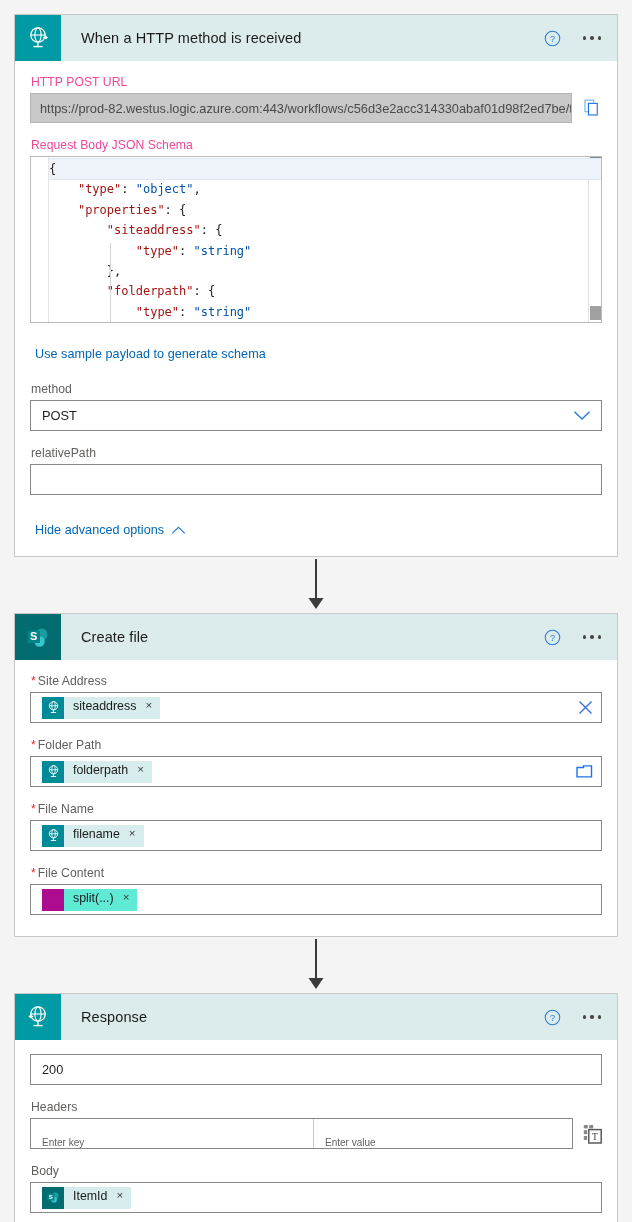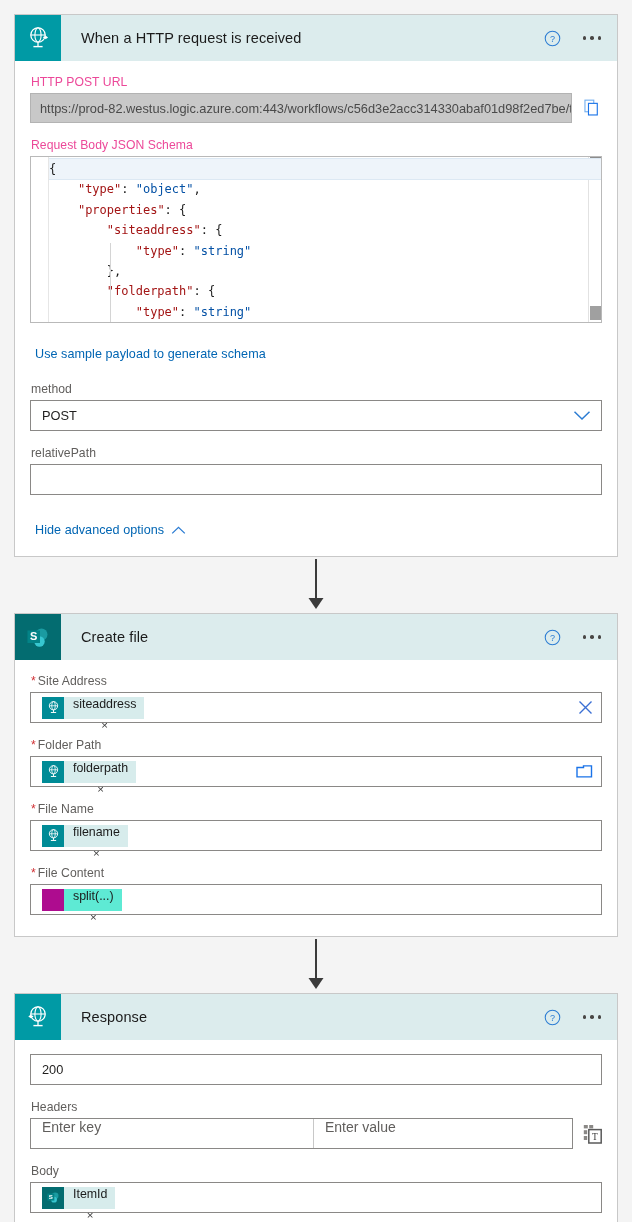--- a/index.html
+++ b/index.html
@@ -174,38 +174,38 @@
     width: 22px; height: 22px;
     flex: 0 0 22px;
     display: flex; align-items: center; justify-content: center;
   }
   .chip-icon.teal { background: #008b96; }
   .chip-icon.sp { background: #036c70; }
   .chip-icon.fx { background: #ae0c8f; }
   .chip-text {
     display: flex; align-items: center; gap: 9px;
     padding: 0 8px 3px 9px;
-    font-size: 12.4px; color: #1b1b1b; flex-direction: column;
+    font-size: 12.4px; color: #1b1b1b;
   }
   .chip-text.teal { background: #d7ecec; }
   .chip-text.pink { background: #5eead4; }
   .chip-x { font-size: 11.5px; color: #3b3b3b; cursor: pointer; line-height: 1; }
 
   .field-action {
     margin-left: auto; display: flex; align-items: center; cursor: pointer;
   }
 
   
   .headers-row { display: flex; align-items: center; gap: 10px; }
   .headers-inputs { flex: 1 1 auto; display: flex; border: 1px solid #8a8886; height: 31px; background: #fff; }
   .headers-inputs .half {
     flex: 1 1 50%;
-    display: flex; align-items: flex-start;
+    display: flex; align-items: flex-end;
     padding: 0 11px;
-    font-size: 14px;
+    font-size: 10px;
   }
   .headers-inputs .half + .half { border-left: 1px solid #c8c8c8; margin-left: 23px; }
 
   
   .connector {
     width: 604px; height: 56px;
     display: flex; align-items: center; justify-content: center;
   }
 </style>
 </head>
@@ -218,21 +218,21 @@
       <div class="card-icon icon-request">
         <svg width="26" height="26" viewBox="0 0 26 26">
           <circle cx="13" cy="10" r="7.2" fill="none" stroke="#fff" stroke-width="1.3"></circle>
           <ellipse cx="13" cy="10" rx="3.1" ry="7.2" fill="none" stroke="#fff" stroke-width="1.1"></ellipse>
           <line x1="5.8" y1="10" x2="20.2" y2="10" stroke="#fff" stroke-width="1.1"></line>
           <line x1="13" y1="17.2" x2="13" y2="21.4" stroke="#fff" stroke-width="1.3"></line>
           <line x1="8.4" y1="21.6" x2="17.6" y2="21.6" stroke="#fff" stroke-width="1.4"></line>
           <path d="M18.2 12.4 h3.4 M20.2 10.9 l1.9 1.5 l-1.9 1.5" fill="none" stroke="#fff" stroke-width="1.2"></path>
         </svg>
       </div>
-      <div class="card-title">When a HTTP request is received</div>
+      <div class="card-title">When a HTTP method is received</div>
       <div class="card-header-actions">
         <svg class="help-icon" viewBox="0 0 18 18">
           <circle cx="9" cy="9" r="7.7" fill="none" stroke="#2b7cd3" stroke-width="1.1"></circle>
           <text x="9" y="12.6" text-anchor="middle" font-size="9.6" fill="#2b7cd3" font-family="Liberation Sans, sans-serif">?</text>
         </svg>
         <span class="ellipsis">
             <i></i>
             <i></i>
             <i></i>
           </span>

